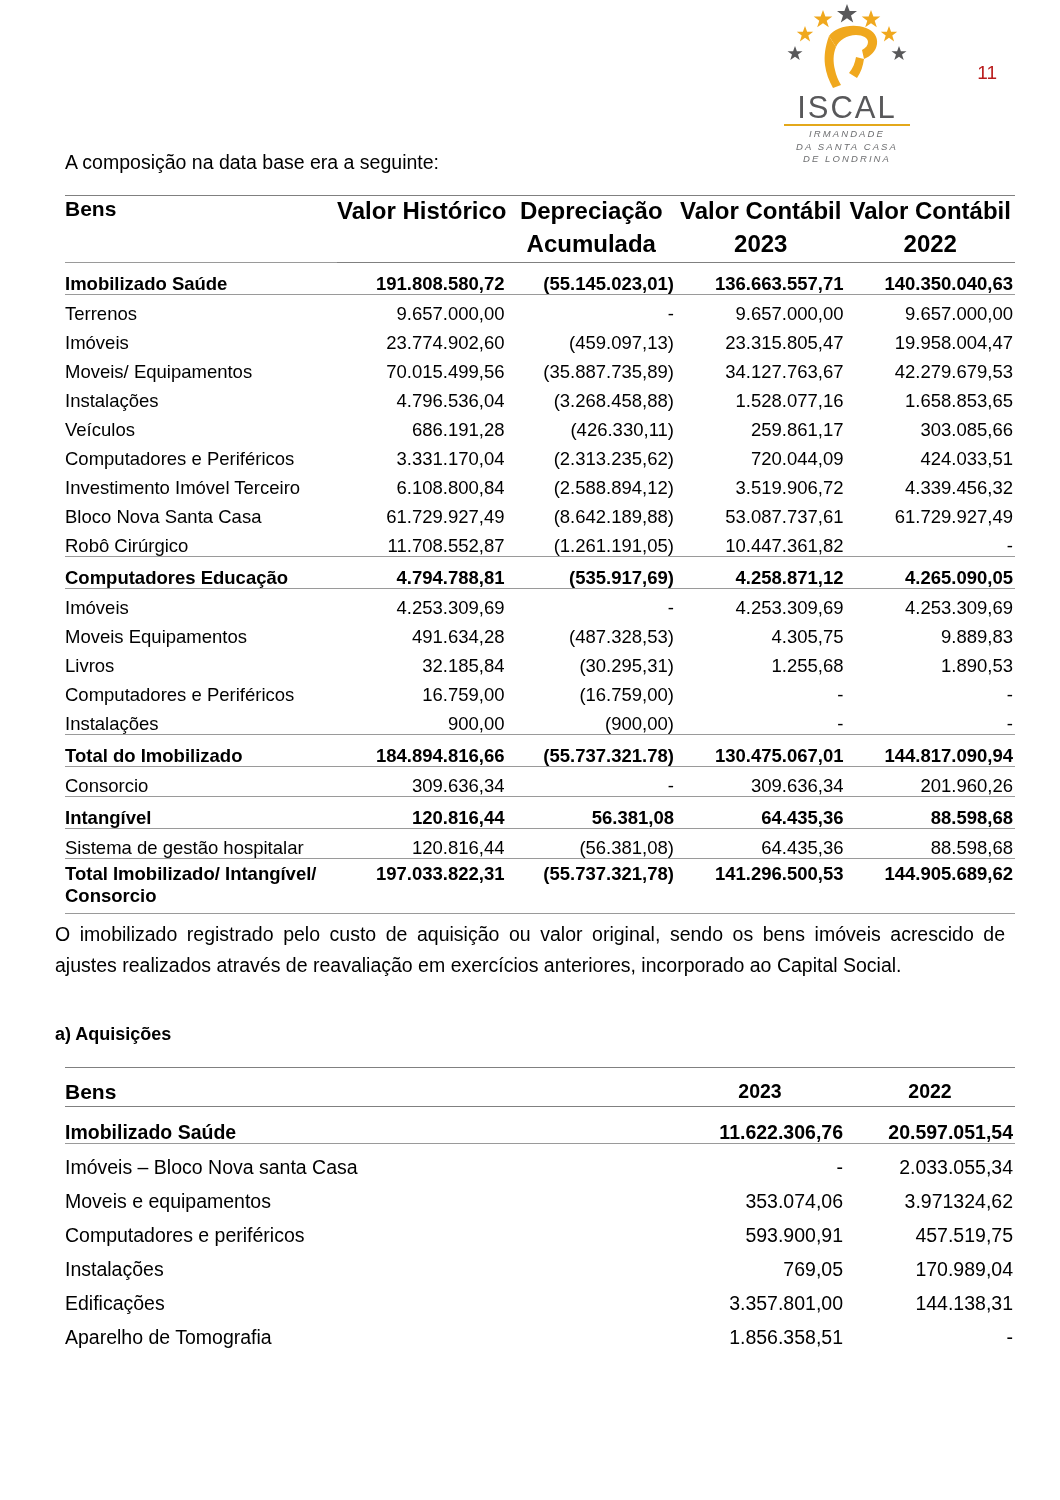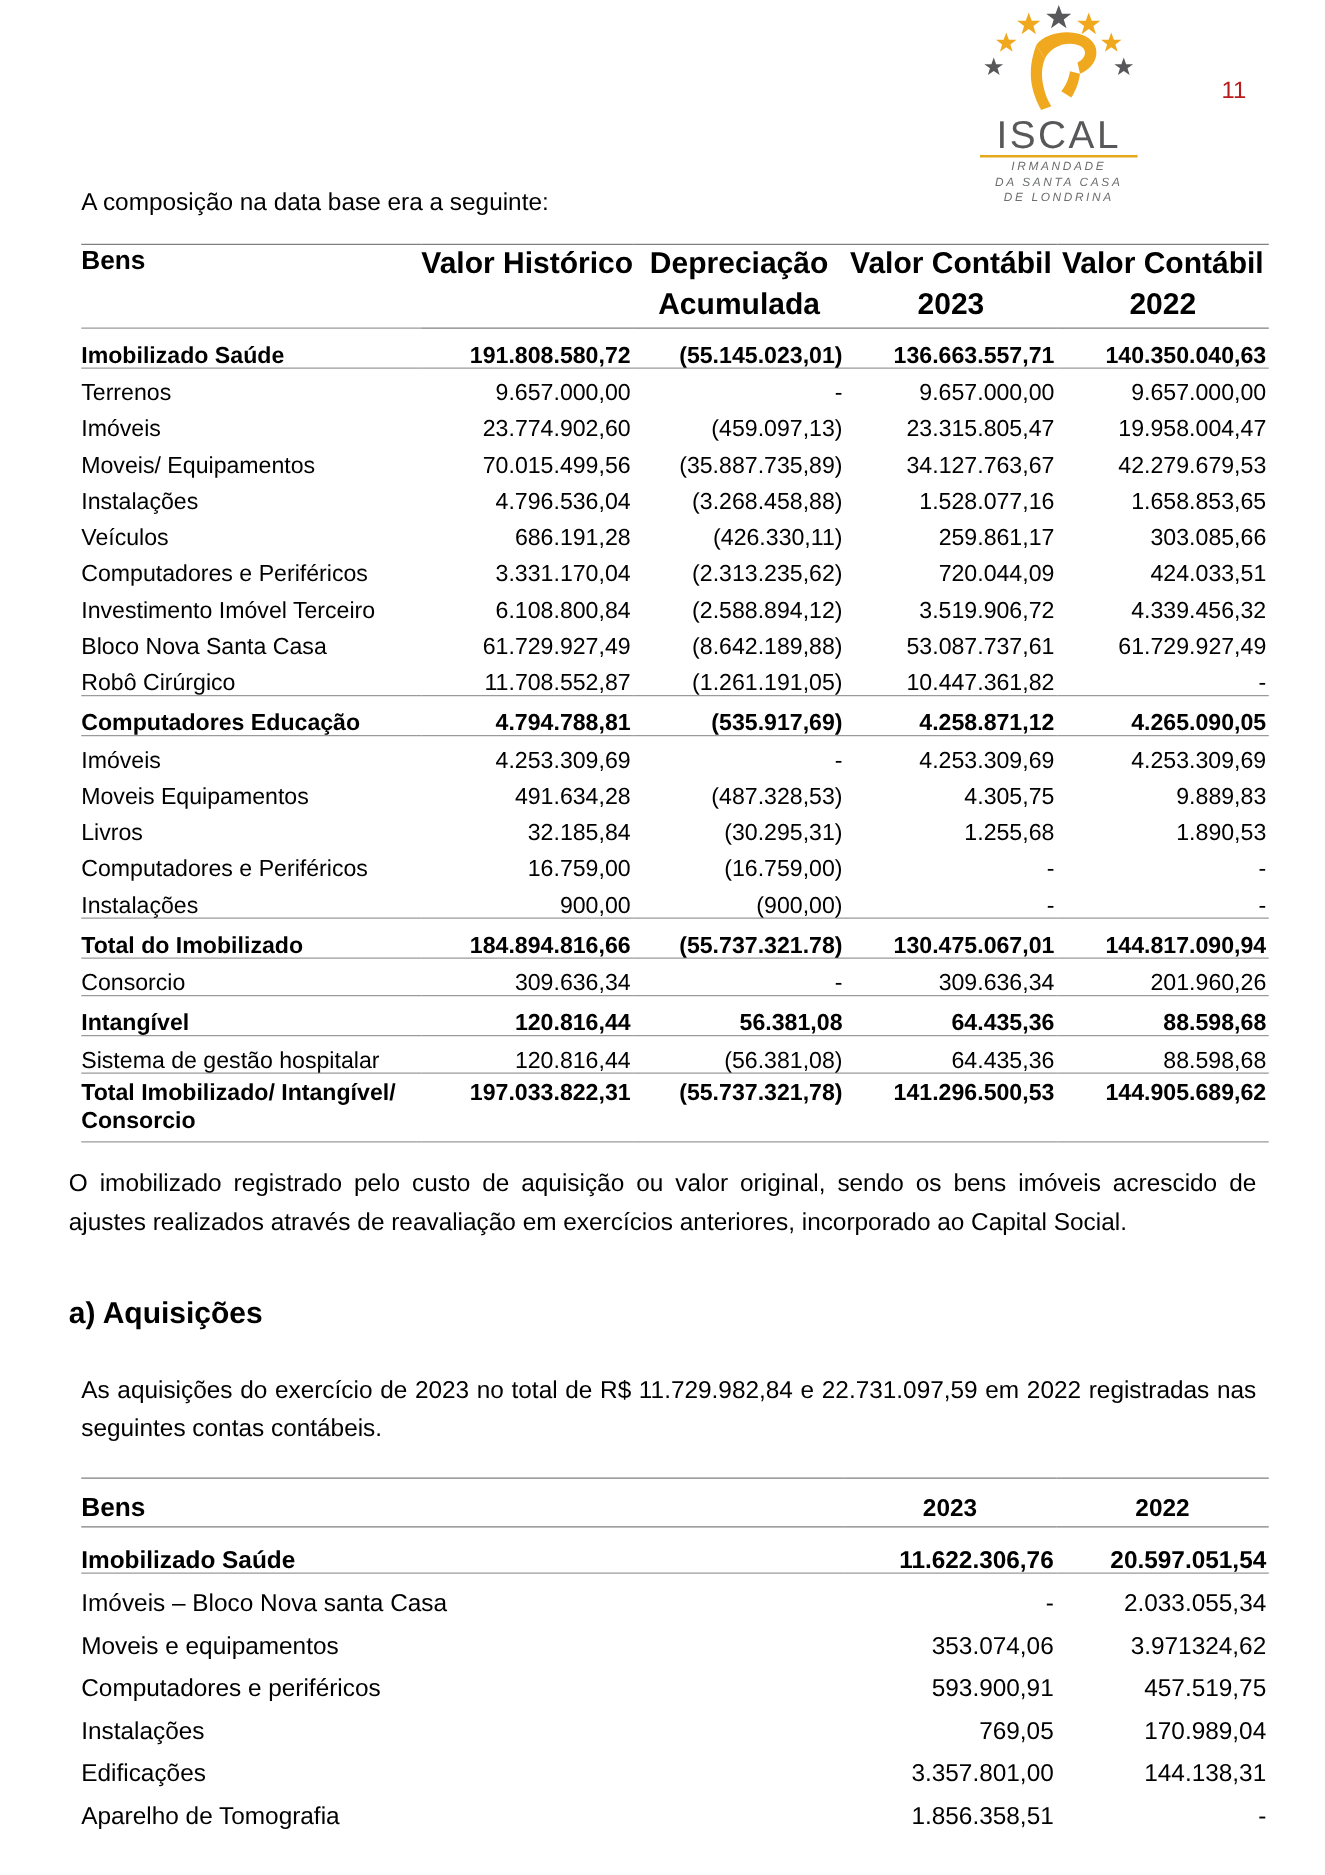--- a/index.html
+++ b/index.html
@@ -75,24 +75,24 @@
   .intro-line {
     font-size: 19.5px;
     line-height: 1.5;
     padding-left: 10px;
     margin-bottom: 18px;
   }
   .body-par {
     font-size: 19.5px;
     line-height: 1.62;
     text-align: justify;
-    margin-top: 18px;
+    margin-top: 5px;
   }
   .section-head {
-    font-size: 24px;
+    font-size: 18px;
     font-weight: bold;
     margin-top: 42px;
     padding-left: 0px;
   }
   .indent-par {
     font-size: 19.5px;
     line-height: 1.62;
     text-align: justify;
     margin-top: 32px;
     padding-left: 10px;
@@ -375,21 +375,20 @@
           <td class="num">141.296.500,53</td>
           <td class="num">144.905.689,62</td>
         </tr>
       </tbody>
   </table>
 
   <div class="body-par">O imobilizado registrado pelo custo de aquisição ou valor original, sendo os bens imóveis acrescido de ajustes realizados através de reavaliação em exercícios anteriores, incorporado ao Capital Social.</div>
 
   <div class="section-head">a) Aquisições</div>
 
-  <div class="indent-par">As aquisições do exercício de 2023 no total de R$ 11.729.982,84 e 22.731.097,59 em 2022 registradas nas seguintes contas contábeis.</div>
 
   <table class="tbl-acq">
     <colgroup>
       <col class="c-name">
         <col class="c-num">
         <col class="c-num">
     </colgroup>
     <tbody id="acq-body">
         <tr class="rule-top rule-bottom">
           <td class="hd-left">Bens</td>

